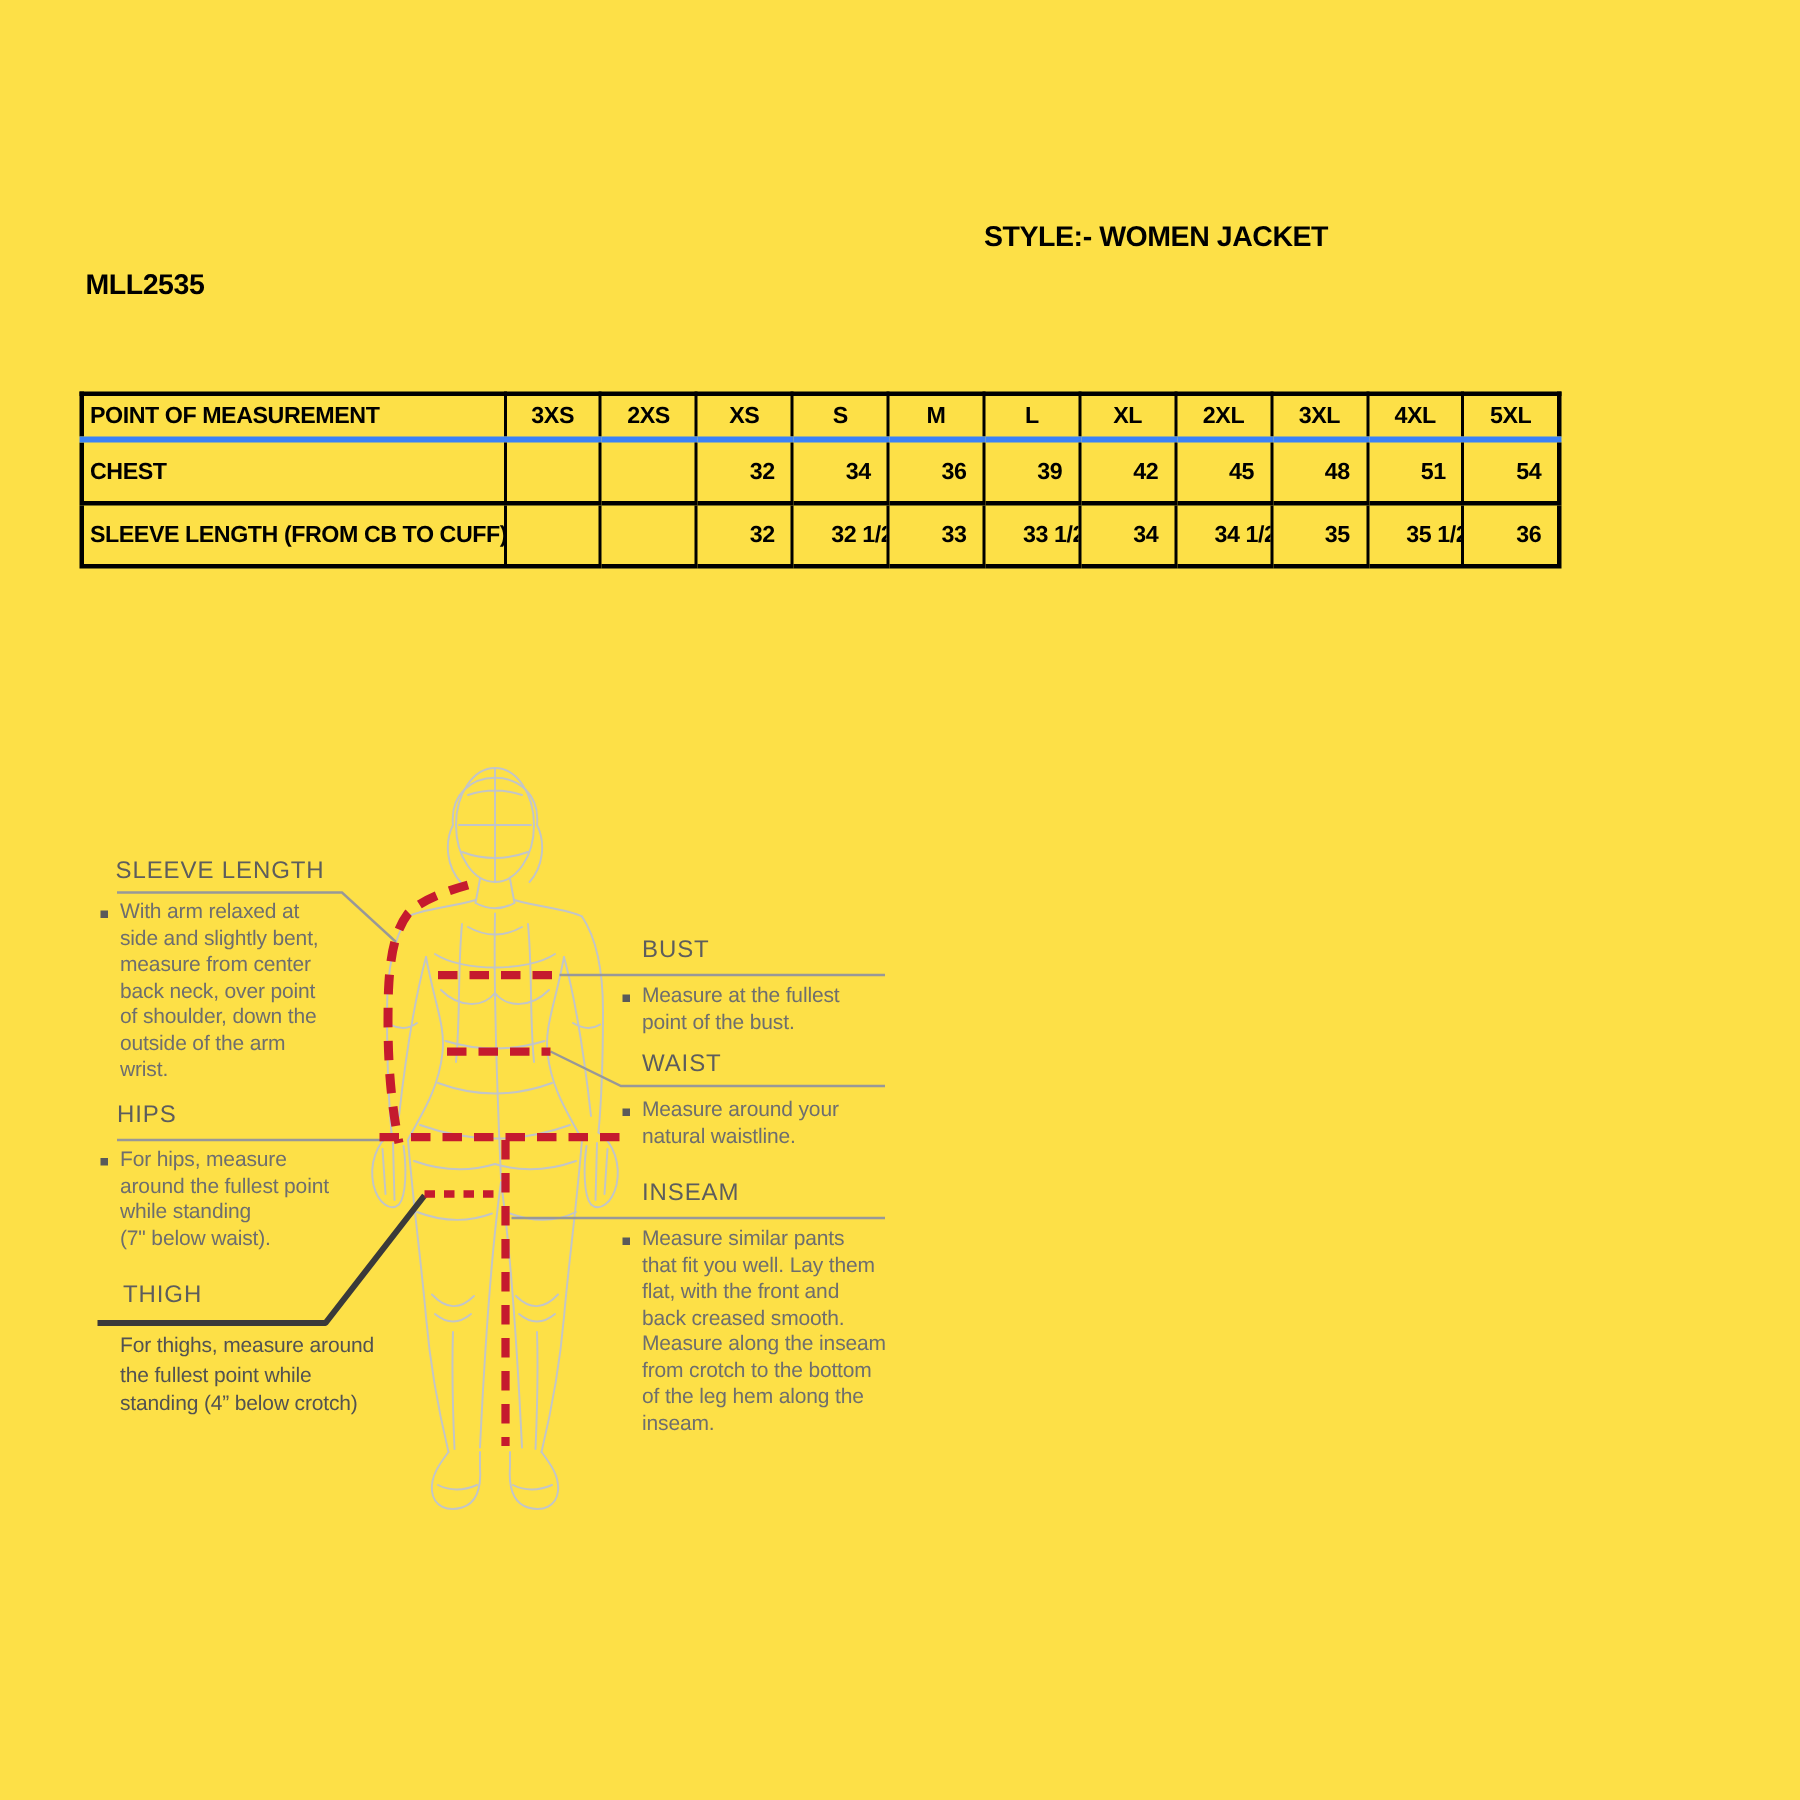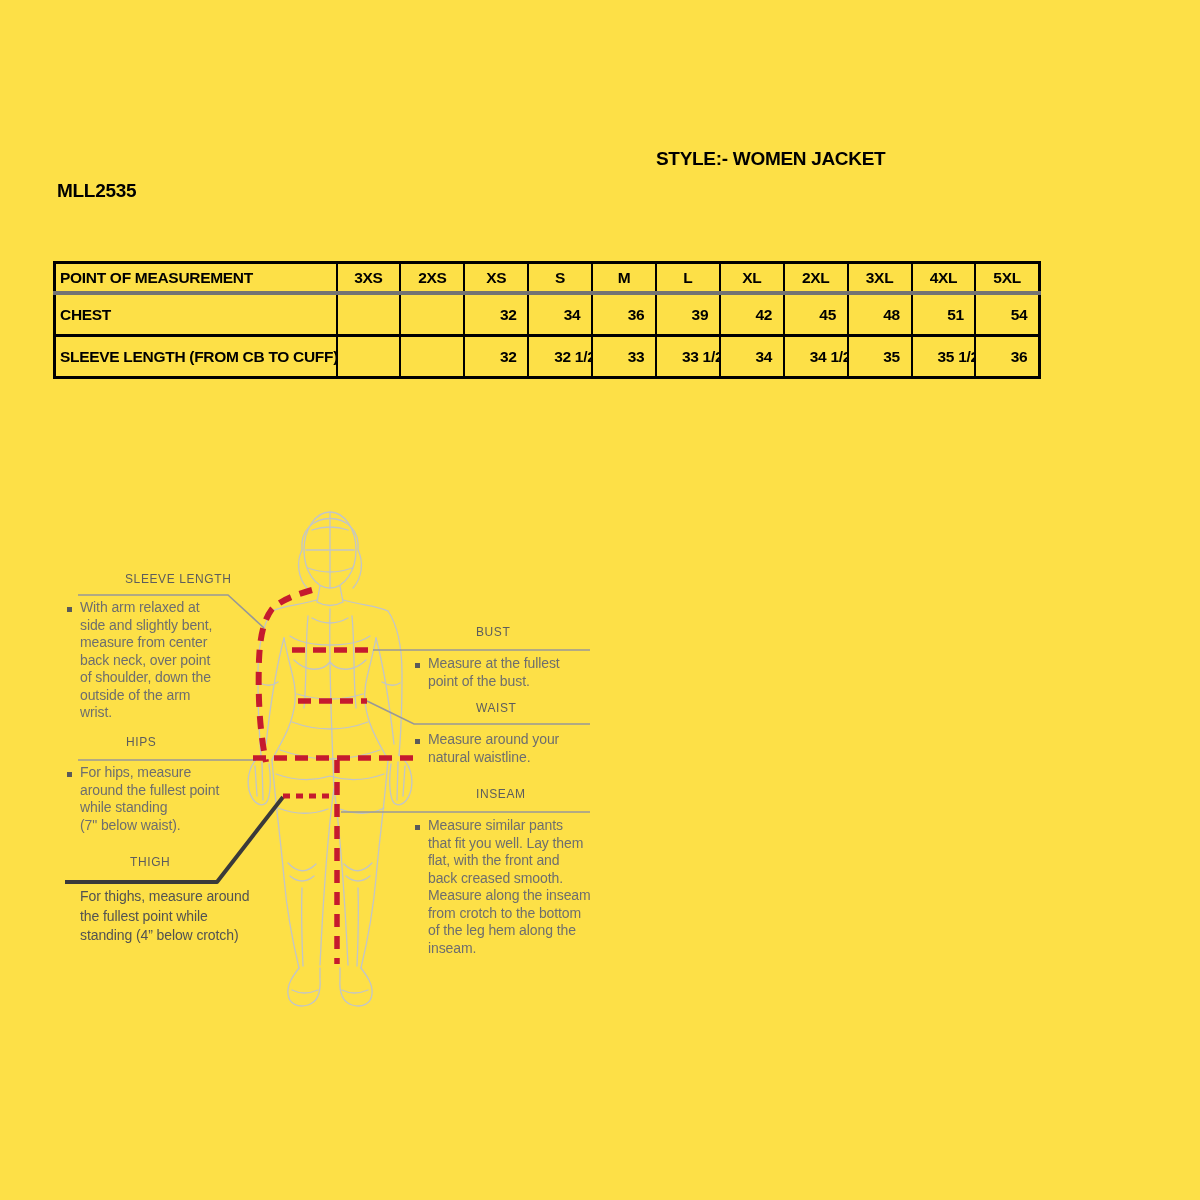--- a/index.html
+++ b/index.html
@@ -13,32 +13,32 @@
   table.size-table{
     position:absolute;left:53px;top:261px;width:985px;
     border-collapse:collapse;table-layout:fixed;
     border:3px solid #000;
   }
   table.size-table td{
     border:2px solid #000;
     font-weight:bold;font-size:15.5px;letter-spacing:-0.3px;
     overflow:hidden;white-space:nowrap;
   }
-  table.size-table tr.hdr td{height:25px;text-align:center;border-bottom:4px solid #737373;}
+  table.size-table tr.hdr td{height:25px;text-align:center;border-bottom:4px solid #3b82f6;}
   table.size-table tr.hdr td.poml{text-align:left;padding-left:4px;}
   table.size-table tr.datarow td{height:37px;border-top-width:3px;border-bottom-width:3px;}
   table.size-table tr.datarow td.rlabel{text-align:left;padding-left:4px;}
   table.size-table tr.datarow td.val{text-align:center;padding-left:25px;}
 
   .note{position:absolute;left:57px;top:434px;font-size:16.5px;font-weight:bold;letter-spacing:-0.2px;}
 
   .diagram{position:absolute;left:50px;top:478px;width:620px;height:580px;}
   .diagram svg{position:absolute;left:0;top:0;}
   .dg-heading{
-    position:absolute;font-size:12px;color:#5d5d5d;letter-spacing:0.6px;white-space:nowrap;margin-left:48px;
+    position:absolute;font-size:16px;color:#5d5d5d;letter-spacing:0.6px;white-space:nowrap;
   }
   .dg-desc{
     position:absolute;font-size:14px;line-height:17.5px;color:#6e6e6e;
     white-space:pre-line;letter-spacing:-0.1px;
   }
   .dg-desc.thigh{font-size:14px;line-height:19.5px;color:#525252;}
   .sq-bullet{position:absolute;width:5px;height:5px;background:#5a5a5a;}
 </style>
 </head>
 <body>

